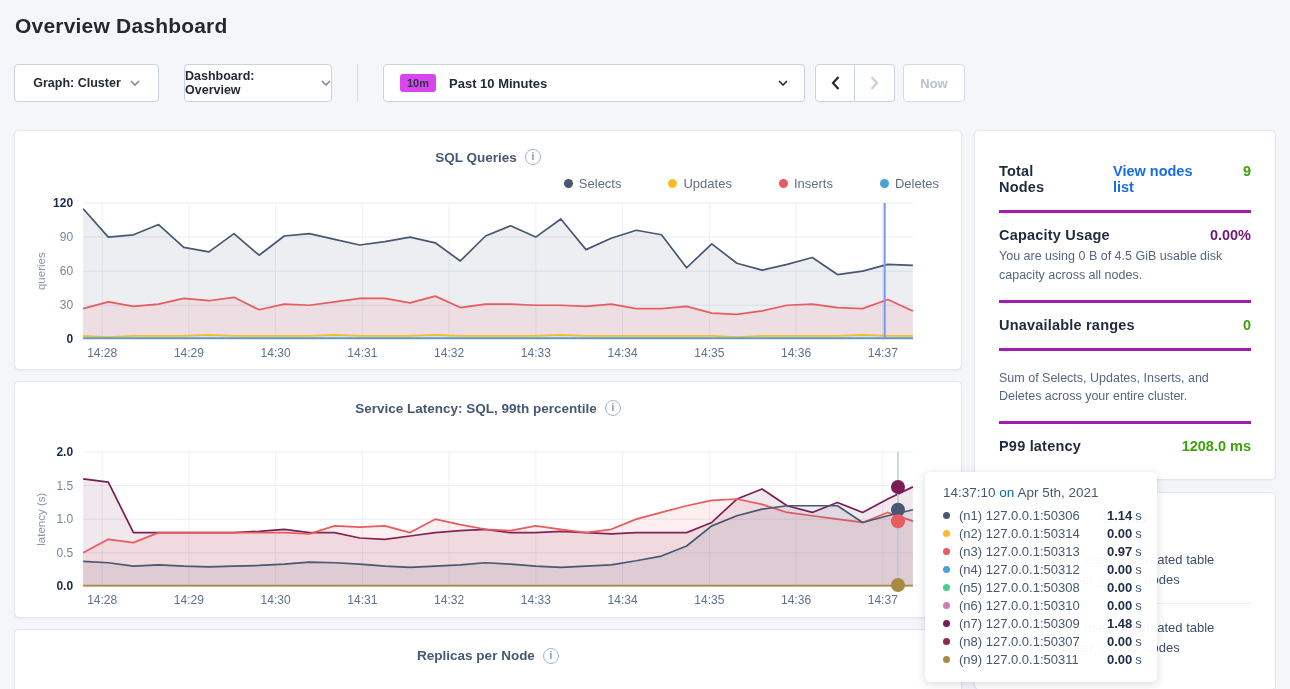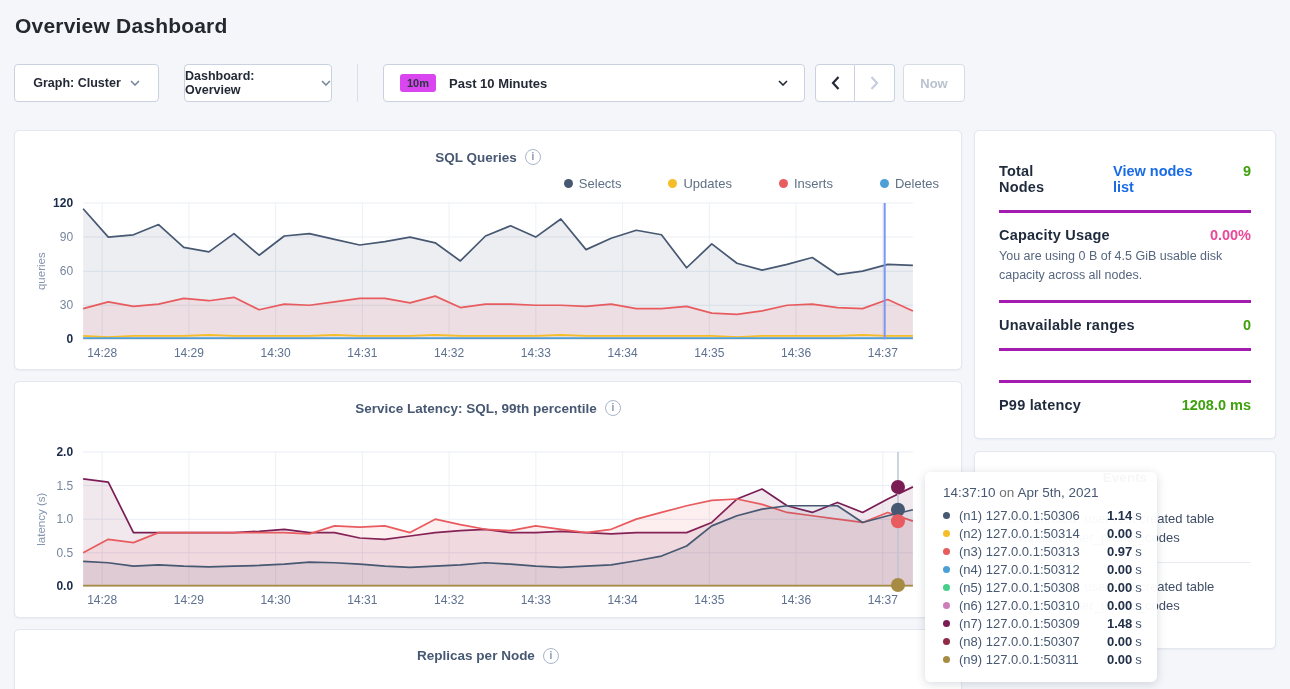--- a/index.html
+++ b/index.html
@@ -73,21 +73,21 @@
   .event-item + .event-item { border-top:1px solid #e9edf3; }
 
   
   .graph-tooltip {
     position:absolute; left:925px; top:472px; width:232px; z-index:20;
     background:rgba(255,255,255,.96); border-radius:6px;
     box-shadow:0 2px 10px rgba(40,50,70,.18);
     padding:13px 16px 14px 18px;
   }
   .tt-head { font-size:13.5px; color:#475872; margin-bottom:6px; }
-  .tt-head .tt-on { color:#737373; }
+  .tt-head .tt-on { color:#0369a1; }
   .tt-row { display:flex; align-items:center; height:18px; font-size:13px; }
   .tt-dot { width:7px; height:7px; border-radius:50%; flex:0 0 7px; margin-right:9px; }
   .tt-label { flex:0 0 148px; color:#475872; }
   .tt-value { font-weight:700; color:#223049; }
   .tt-unit { font-weight:400; color:#475872; margin-left:3px; }
 </style>
 </head>
 <body>
 
 <h1 class="page-title">Overview Dashboard</h1>
@@ -296,31 +296,32 @@
           <div class="sum-item">
             <div class="sum-row">
               <span class="sum-label">Total Nodes</span>
               <span class="sum-link" style="color: rgb(26, 108, 230);">View nodes list</span>
               <span class="sum-value" style="color: rgb(61, 161, 12);">9</span>
             </div>
           </div>
           <div class="sum-item">
             <div class="sum-row">
               <span class="sum-label">Capacity Usage</span>
-              <span class="sum-value" style="color: #ec4899;">0.00%</span>
+              <span class="sum-value" style="color: #701a75;">0.00%</span>
             </div>
             <div class="sum-desc">You are using 0 B of 4.5 GiB usable disk capacity across all nodes.</div>
           </div>
           <div class="sum-item">
             <div class="sum-row">
               <span class="sum-label">Unavailable ranges</span>
               <span class="sum-value" style="color: rgb(61, 161, 12);">0</span>
             </div>
           </div>
           <div class="sum-item">
+            <div class="sum-desc">Sum of Selects, Updates, Inserts, and Deletes across your entire cluster.</div>
           </div>
           <div class="sum-item">
             <div class="sum-row">
               <span class="sum-label">P99 latency</span>
               <span class="sum-value" style="color: rgb(61, 161, 12);">1208.0 ms</span>
             </div>
           </div>
         </div>
     </section>
 

